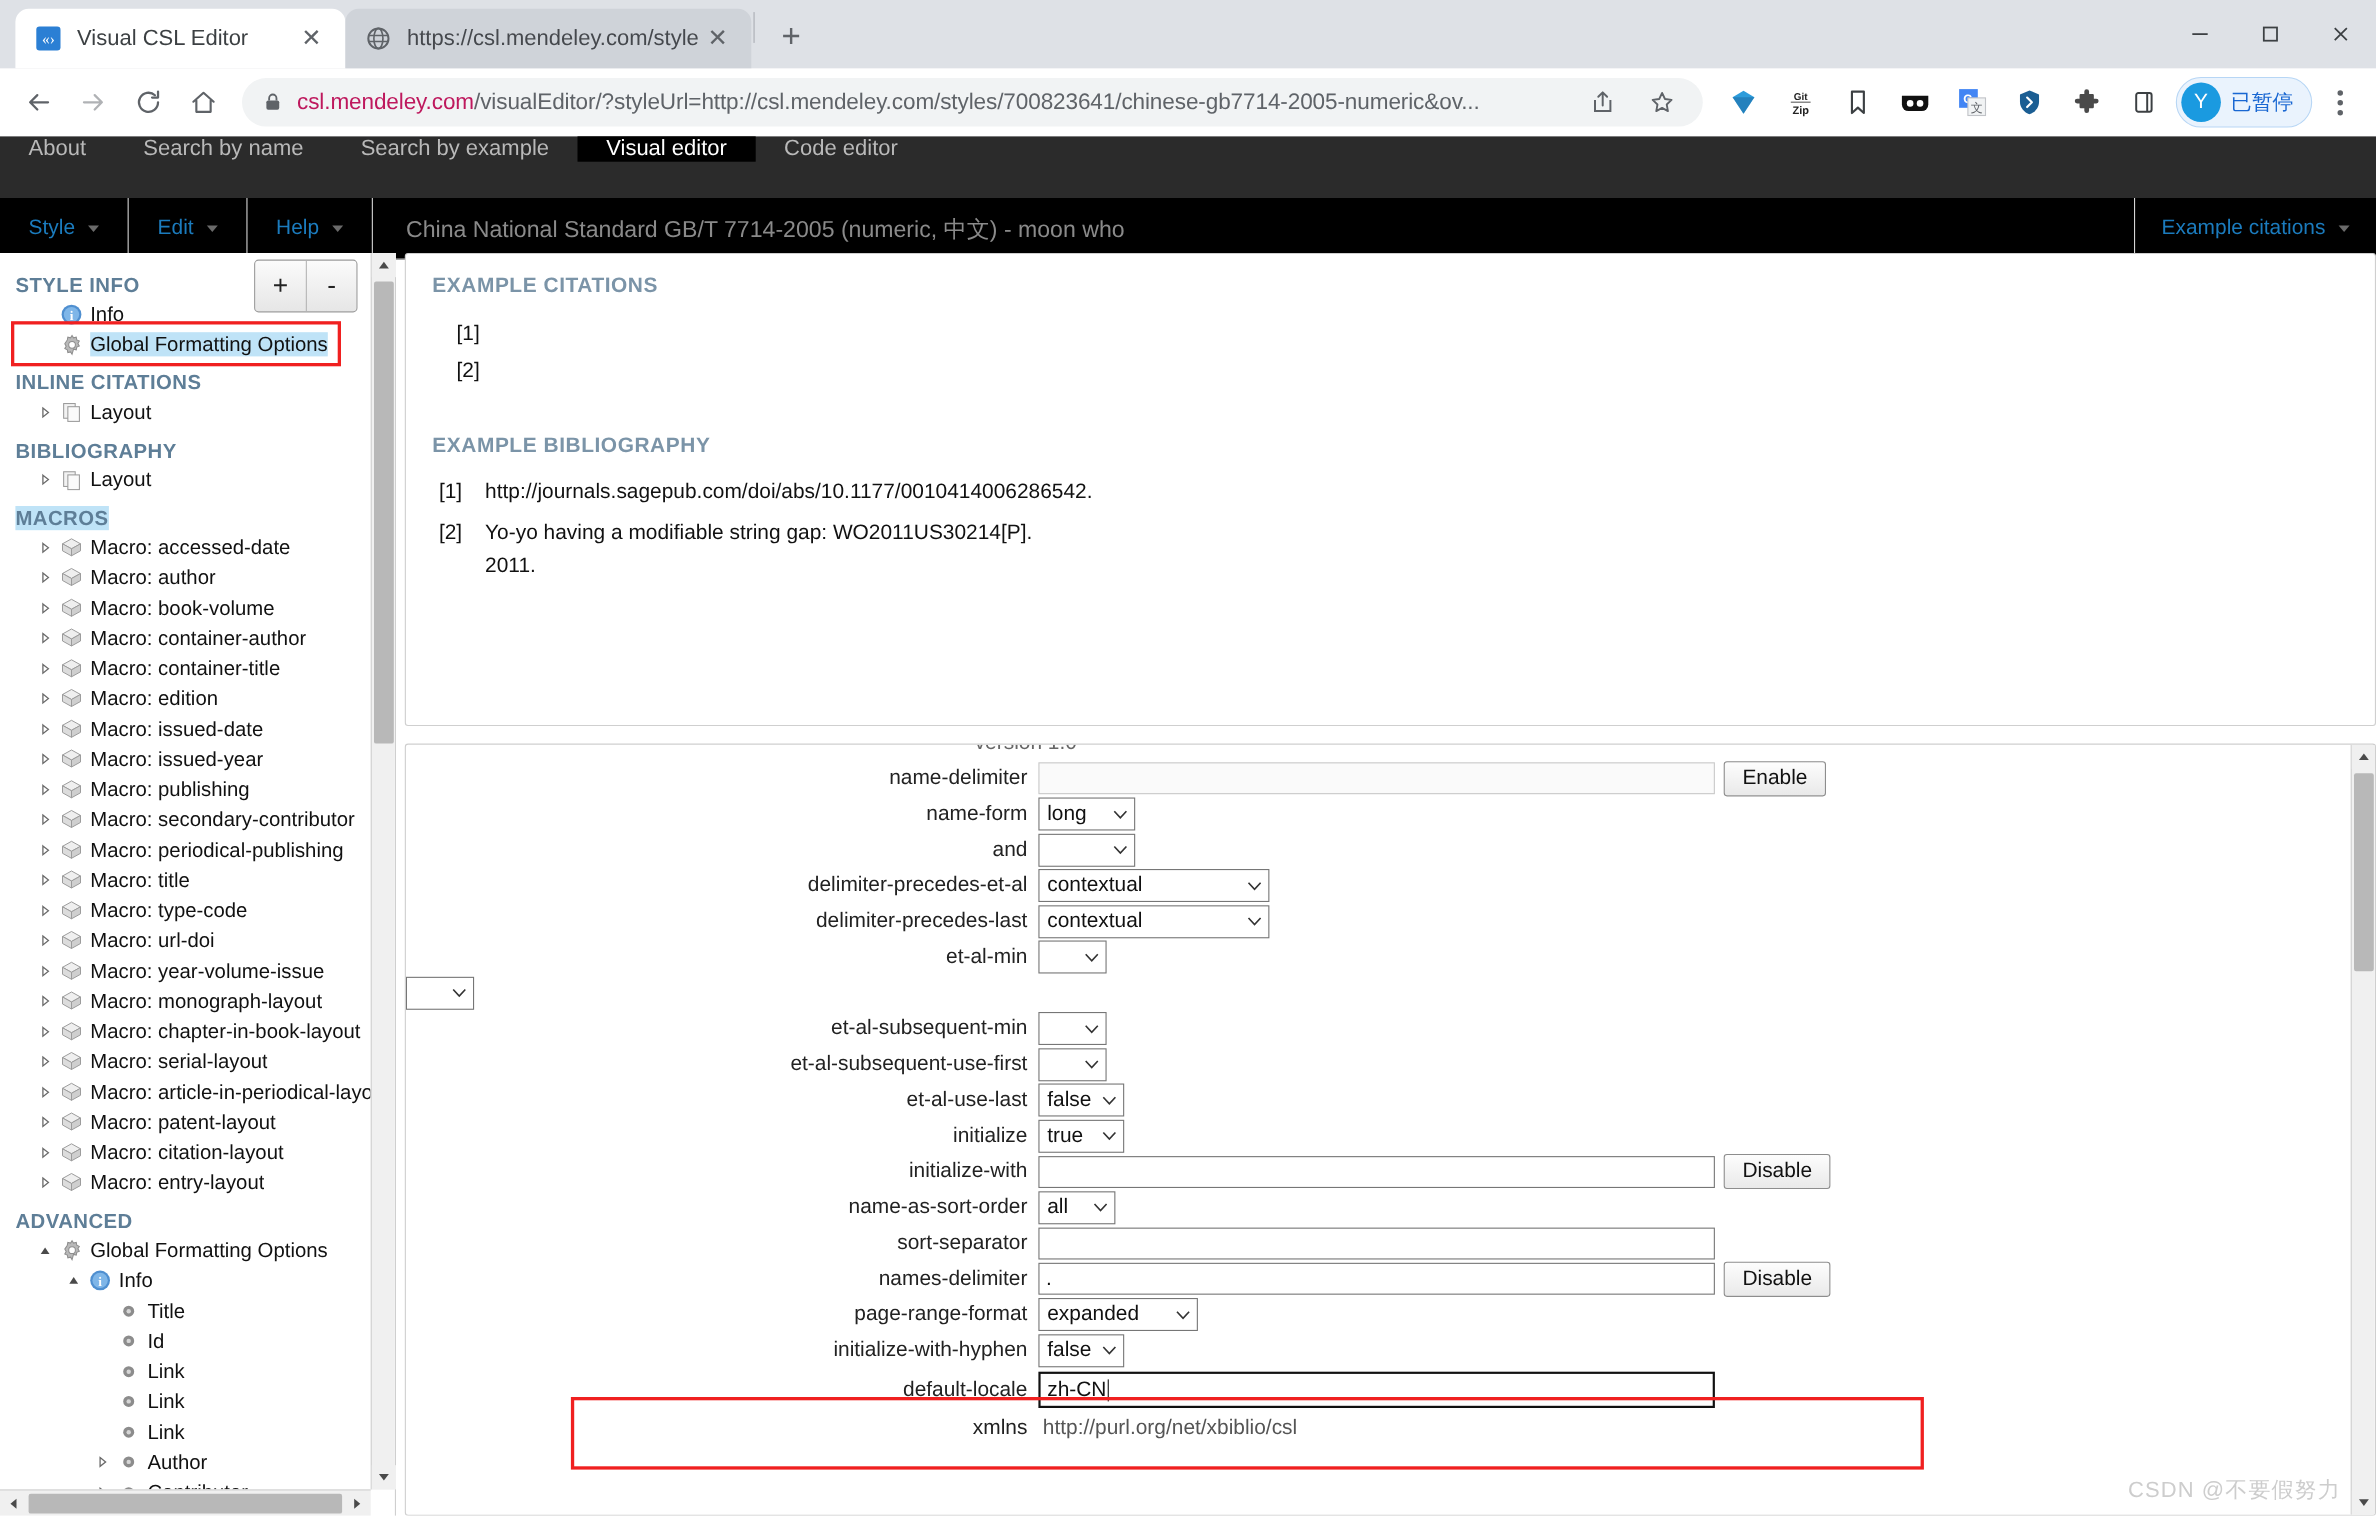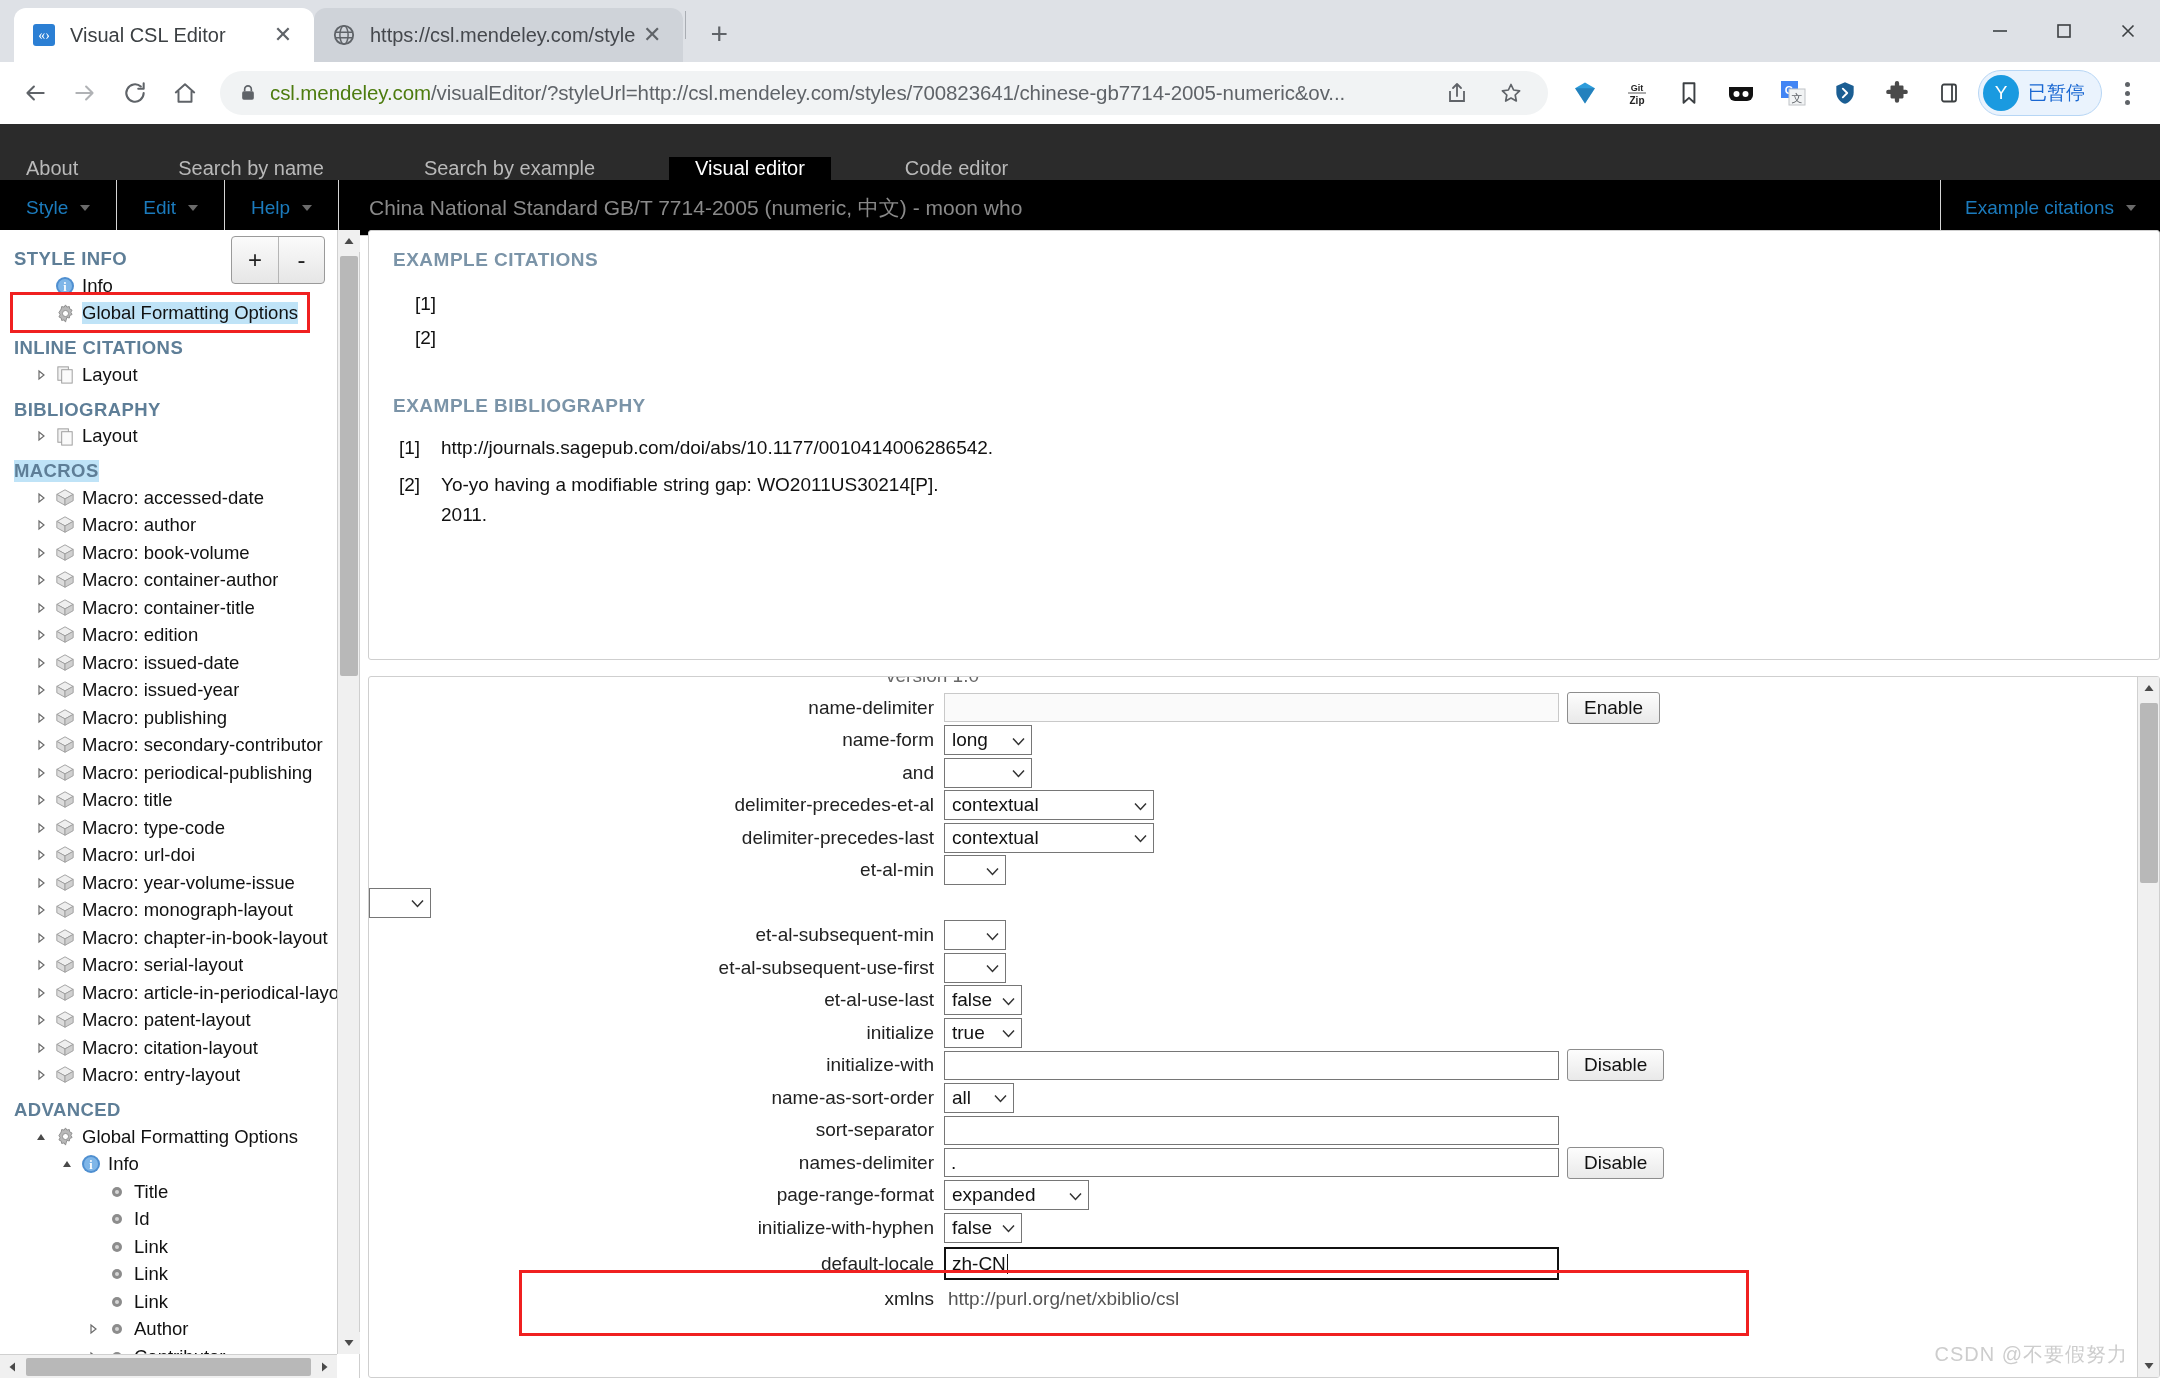--- a/index.html
+++ b/index.html
@@ -25,32 +25,32 @@
   .tab-sep { width:1px; height:28px; background:#a9adb3; align-self:center; margin:0 2px 12px 2px; }
   .newtab { width:46px; height:46px; display:flex; align-items:center; justify-content:center; color:#5f6368; font-size:30px; margin-bottom:5px; margin-left:8px;}
   .winctl { position:absolute; right:0; top:0; height:62px; display:flex; align-items:center; }
   .winbtn { width:64px; height:62px; display:flex; align-items:center; justify-content:center; color:#3c4043; }
 
   .toolbar { height:62px; background:#ffffff; display:flex; align-items:center; padding:0 10px; }
   .tbtn { width:50px; height:50px; border-radius:50%; display:flex; align-items:center; justify-content:center; color:#5f6368; flex:0 0 auto; }
   .omnibox { flex:1; height:44px; background:#f1f3f4; border-radius:22px; display:flex; align-items:center; padding:0 12px 0 18px; margin:0 10px; min-width:0; }
   .omnibox .lock { margin-right:12px; display:flex; align-items:center; }
   .omnibox .urltext { flex:1; font-size:20.5px; color:#5f6368; white-space:nowrap; overflow:hidden; letter-spacing:-.1px; }
-  .omnibox .urltext b { color:#4d7c0f; font-weight:normal;margin-top:28px; }
+  .omnibox .urltext b { color:#be185d; font-weight:normal;margin-top:28px; }
   .omni-right { display:flex; align-items:center; gap:4px; }
   .ext-icons { display:flex; align-items:center; gap:6px; margin-left:4px; }
   .ext { width:46px; height:46px; display:flex; align-items:center; justify-content:center; }
   .profile-pill { display:flex; align-items:center; gap:9px; height:46px; border:1px solid #b7d6f5; border-radius:23px; padding:0 16px 0 4px; background:#eaf3fd; margin-left:6px; }
   .profile-av { width:36px; height:36px; border-radius:50%; background:#1a9ae0; color:#fff; display:flex; align-items:center; justify-content:center; font-size:19px; }
   .profile-txt { font-size:19px; color:#1967d2; }
   .kebab { width:46px; height:46px; display:flex; flex-direction:column; align-items:center; justify-content:center; gap:4px; margin-left:2px;}
   .kebab i { width:5px; height:5px; background:#5f6368; border-radius:50%; display:block; }
 
   
-  .appnav { height:56px; background:#2b2b2b; display:flex; align-items:flex-end;gap:48px; }
+  .appnav { height:56px; background:#2b2b2b; display:flex; align-items:flex-start; }
   .appnav .item { display:flex; align-items:center; padding:0 26px; font-size:20px; color:#b9b9b9; }
   .appnav .item.active { background:#000000; color:#ffffff; }
 
   .menubar { height:56px; background:#000000; border-bottom:1px solid #c9c9c9; display:flex; align-items:stretch; }
   .menubar .mi { display:flex; align-items:center; gap:12px; padding:0 26px; font-size:19px; color:#1b7bbd; border-right:1px solid #d5d5d5; }
   .caret { width:0;height:0;border-left:5px solid transparent;border-right:5px solid transparent;border-top:6px solid #6a6a6a; }
   .style-title { flex:1; display:flex; align-items:center; padding-left:30px; font-size:21px; color:#8a8a8a; }
   .menubar .right { display:flex; align-items:center; gap:12px; padding:0 24px; font-size:19px; color:#1b7bbd; border-left:1px solid #d5d5d5; }
 
   

